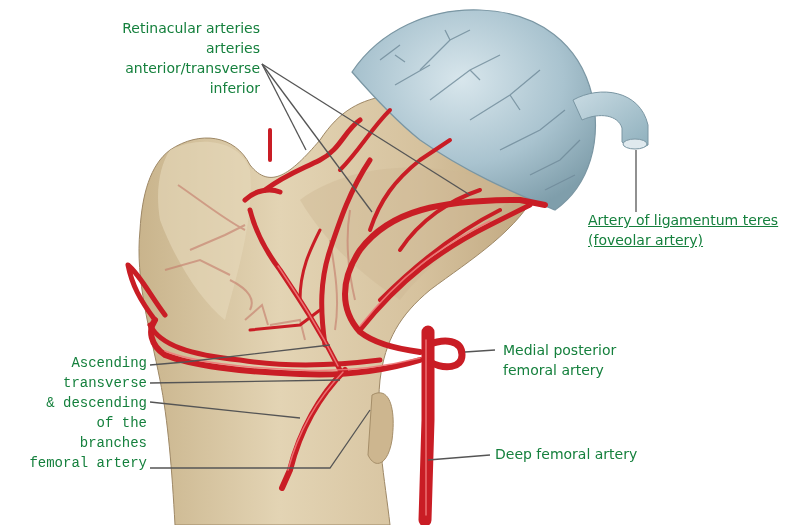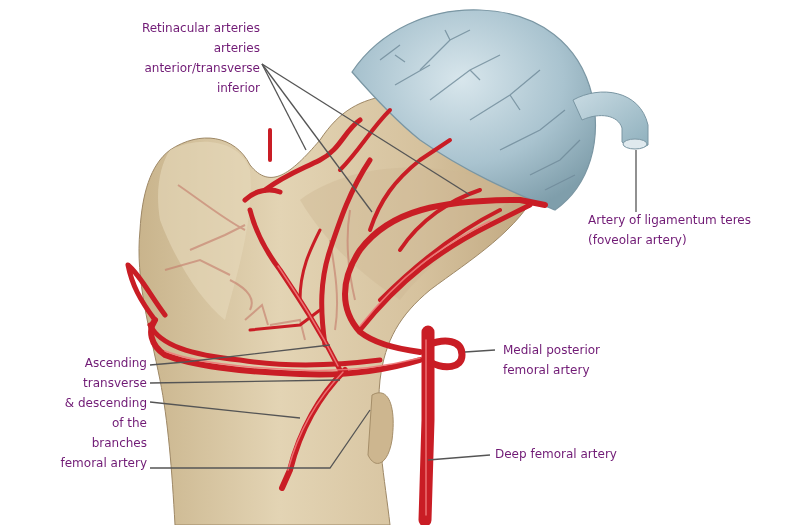--- a/index.html
+++ b/index.html
@@ -1,20 +1,20 @@
 <!DOCTYPE html>
 <html><head>
 <meta charset="utf-8">
 <style>
   html, body { margin: 0; padding: 0; background: #ffffff; }
   body { width: 800px; height: 525px; position: relative; overflow: hidden;
          font-family: "DejaVu Sans", "Liberation Sans", sans-serif; }
   .stage { position: absolute; left: 0; top: 0; width: 800px; height: 525px; }
   svg { position: absolute; left: 0; top: 0; }
-  .lbl { position: absolute; font-size: 12px; line-height: 20px; color: #701a75; white-space: nowrap; }
+  .lbl { position: absolute; font-size: 14px; line-height: 20px; color: #15803d; white-space: nowrap; }
   .right { text-align: right; }
   .left { text-align: left; }
   .lbl div { display: block; }
 </style>
 </head>
 <body>
 
 <div class="stage">
 
   <svg width="800" height="525" viewBox="0 0 800 525">
@@ -137,35 +137,35 @@
     </g>
   </svg>
 
   <div class="lbl right" style="left:82px; top:18px; width:178px;">
     <div>Retinacular arteries</div>
     <div>arteries</div>
     <div>anterior/transverse</div>
     <div>inferior</div>
   </div>
 
-  <div class="lbl left" style="left:588px; top:210px;">
+  <div class="lbl left" style="left:588px; top:210px;text-decoration:underline;">
     <div>Artery of ligamentum teres</div>
     <div>(foveolar artery)</div>
   </div>
 
   <div class="lbl left" style="left:503px; top:340px;">
     <div>Medial posterior</div>
     <div>femoral artery</div>
   </div>
 
   <div class="lbl left" style="left:495px; top:444px;text-align:right;">
     <div>Deep femoral artery</div>
   </div>
 
-  <div class="lbl right" style="left:0px; top:353px; width:147px;">
+  <div class="lbl right" style="left:0px; top:353px; width:147px;font-family:Liberation Mono, monospace;">
     <div>Ascending</div>
     <div>transverse</div>
     <div>&amp; descending</div>
     <div>of the</div>
     <div>branches</div>
     <div>femoral artery</div>
   </div>
 
 </div>
 

